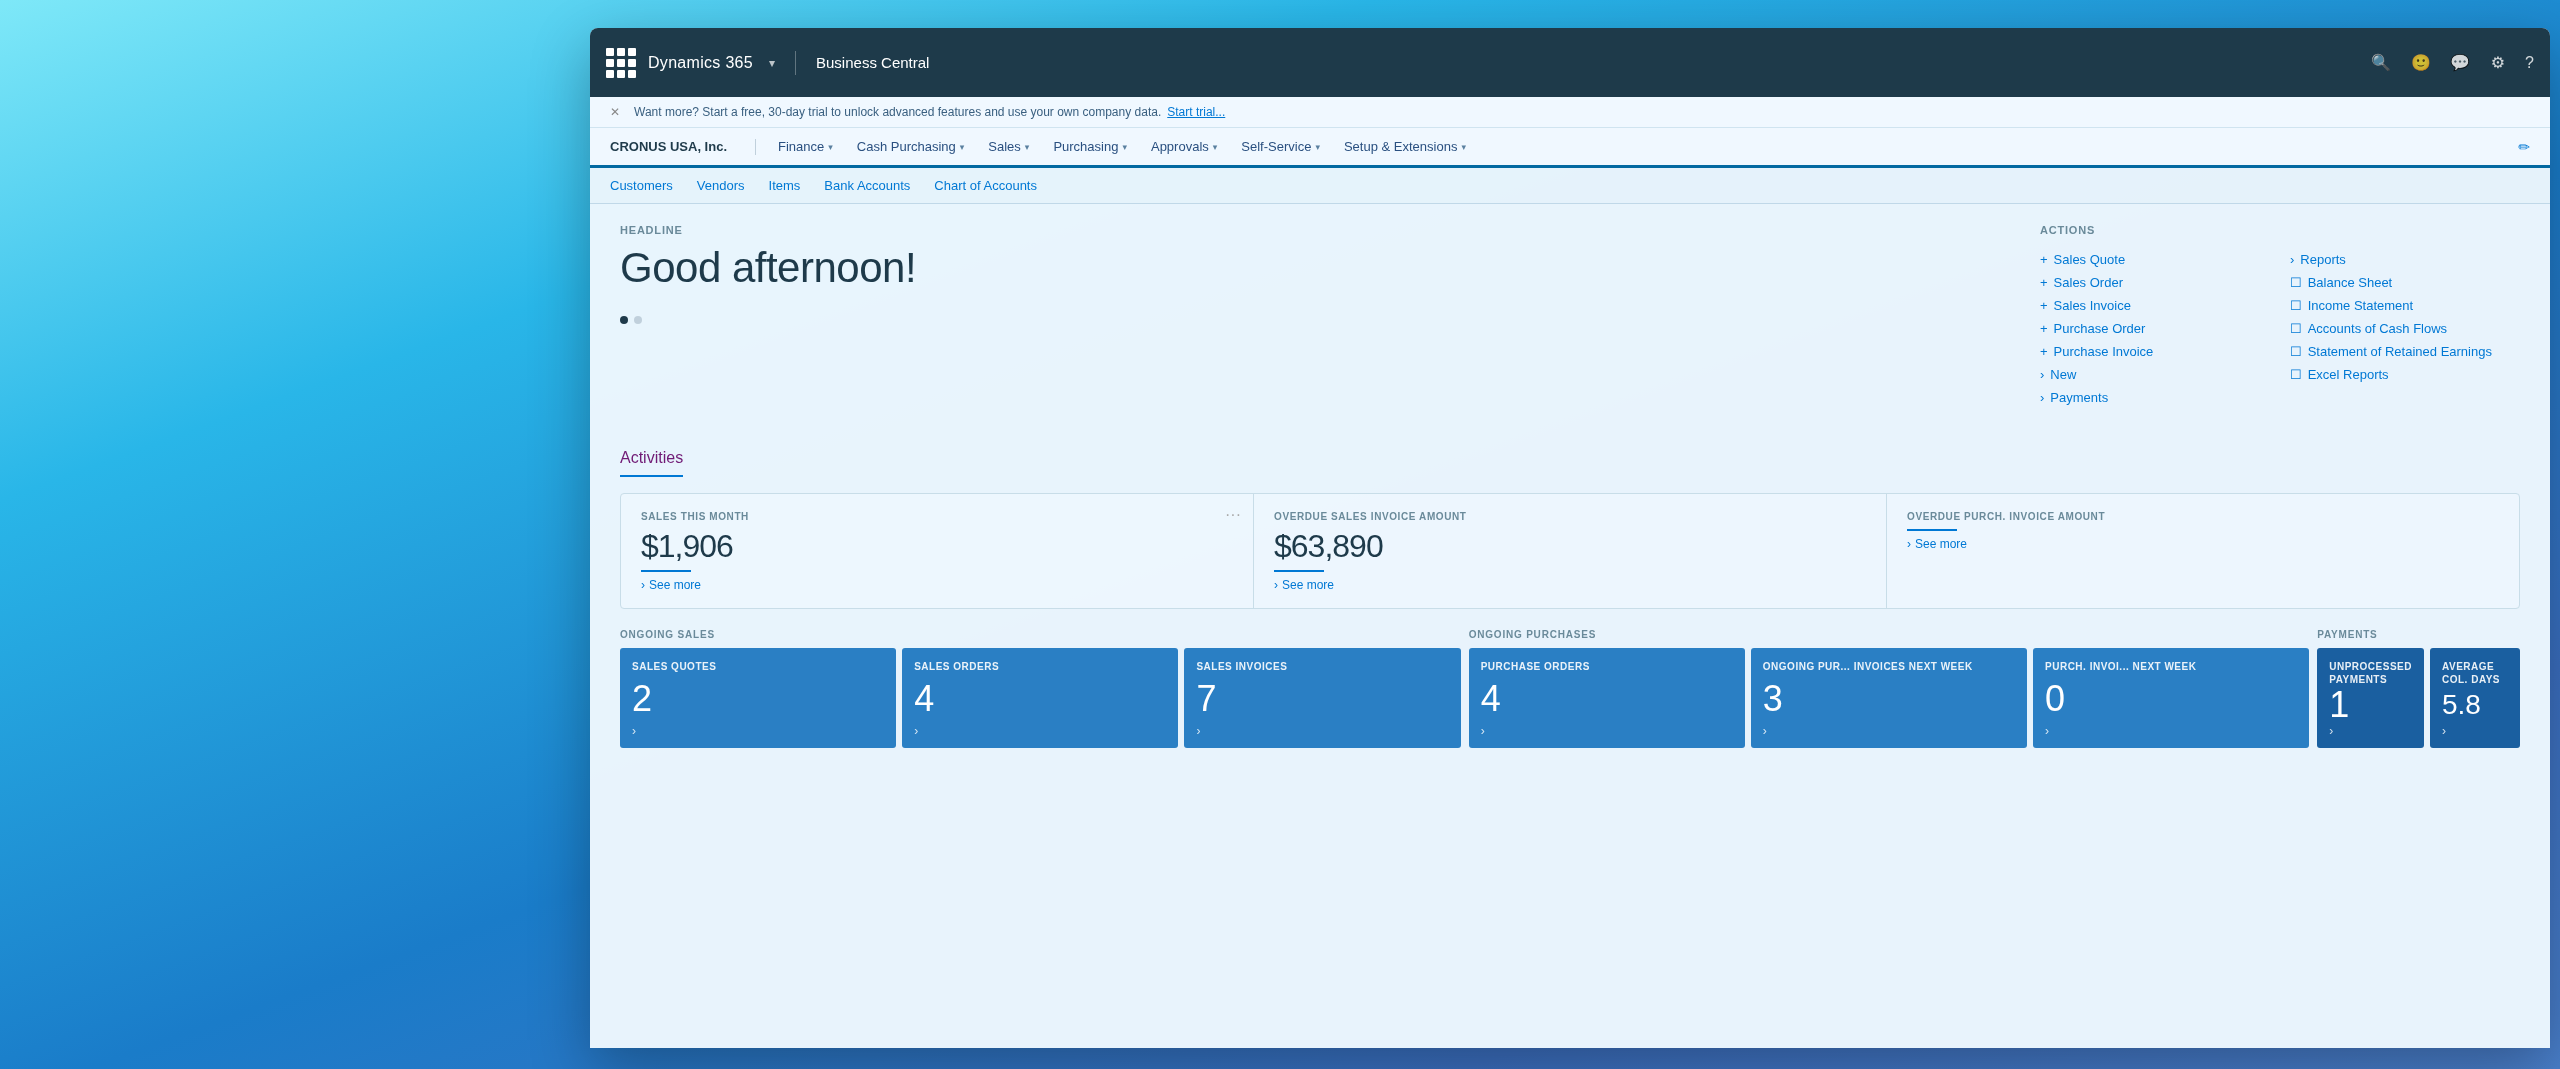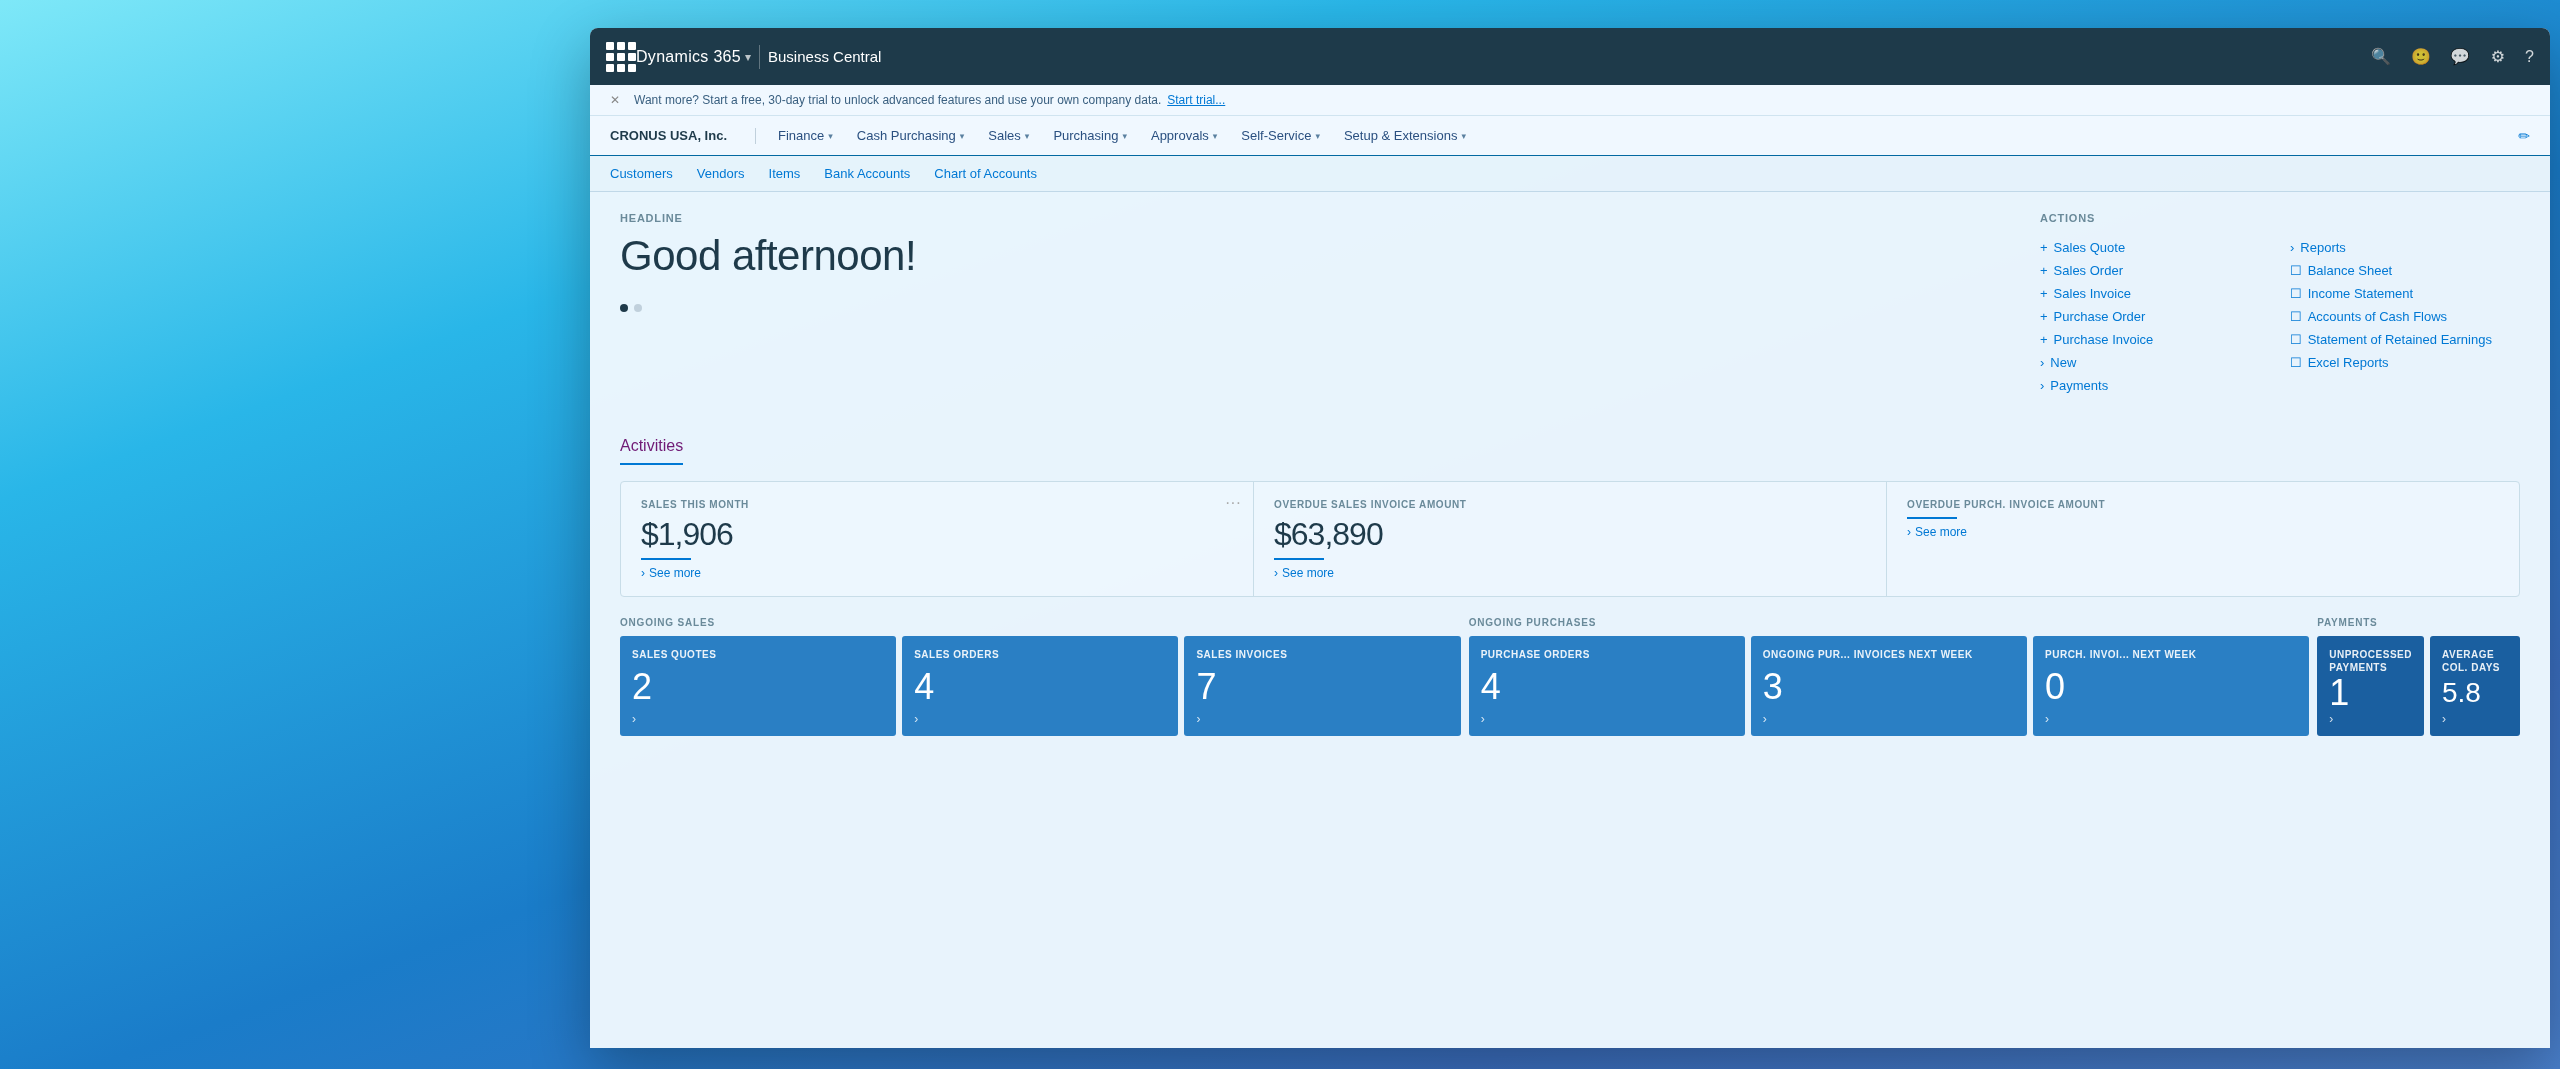--- a/index.html
+++ b/index.html
@@ -29,26 +29,26 @@
       height: 1020px;
       background: rgba(240, 248, 255, 0.92);
       border-radius: 8px 8px 0 0;
       overflow: hidden;
       z-index: 10;
       box-shadow: 0 20px 60px rgba(0,0,0,0.3);
     }
 
     
     .title-bar {
-      height: 57px;
+      height: 69px;
       background: #1e3a4a;
       display: flex;
       align-items: center;
       padding: 0 16px;
-      gap: 0;
+      gap: 12px;
     }
 
     .waffle-icon {
       width: 30px;
       height: 30px;
       display: grid;
       grid-template-columns: repeat(3, 1fr);
       gap: 3px;
       cursor: pointer;
     }
@@ -117,21 +117,21 @@
     .trial-link {
       color: #0078d4;
       text-decoration: underline;
       cursor: pointer;
     }
 
     
     .nav-bar {
       height: 40px;
       background: rgba(240, 248, 255, 0.95);
-      border-bottom: 1px solid #0369a1;
+      border-bottom: 3px solid #0369a1;
       display: flex;
       align-items: center;
       padding: 0 20px;
       gap: 4px;
     }
 
     .company-name {
       font-size: 13px;
       font-weight: 600;
       color: #1e3a4a;

